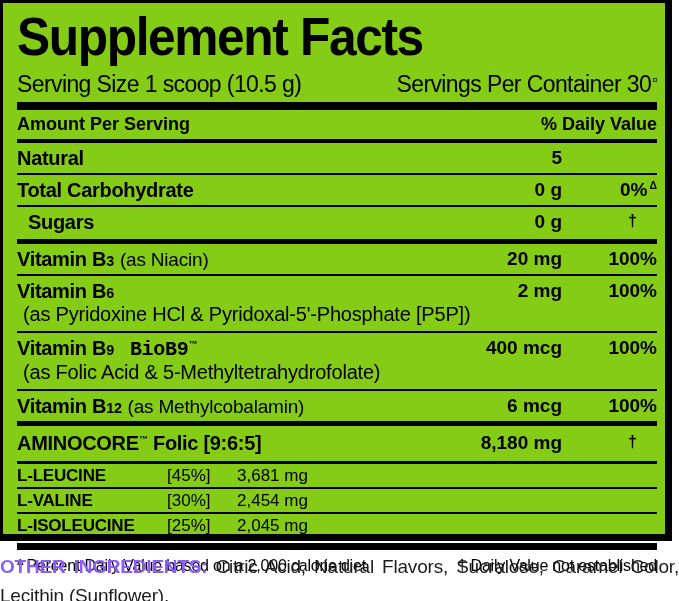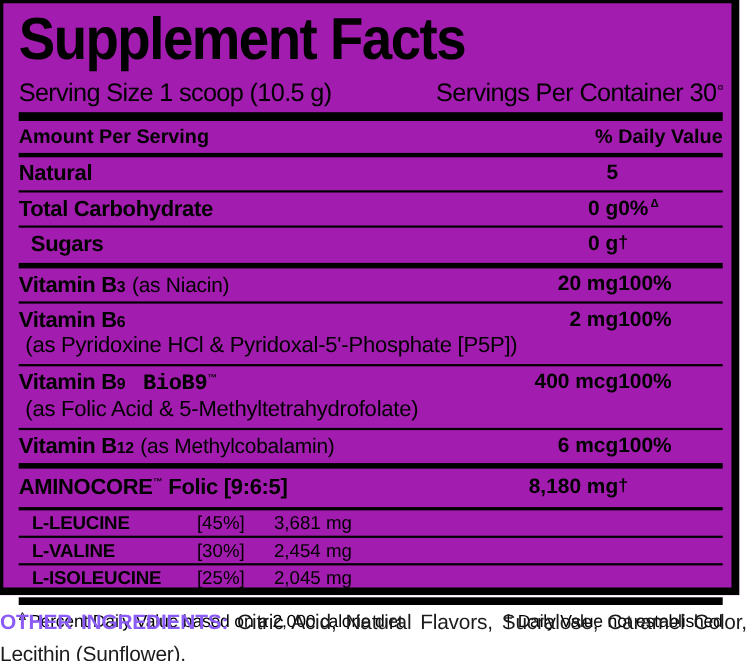--- a/index.html
+++ b/index.html
@@ -4,21 +4,21 @@
 <style>
   * { margin:0; padding:0; box-sizing:border-box; }
   html,body { width:679px; height:601px; background:#fff; }
   body { font-family:"Liberation Sans", sans-serif; color:#000; position:relative; overflow:hidden; }
 
   .panel {
     position:absolute; left:0; top:0;
     width:672px; height:541px;
     border:solid #000; border-width:3px 7px 7px 3px;
     padding:0 8px 0 14px;
-    background:#a21caf;
+    background:#84cc16;
   }
 
   .title {
     margin-top:5px; height:57px;
     font-weight:bold; font-size:54px; line-height:56px;
     letter-spacing:-1.5px; white-space:nowrap;
     transform:scaleX(0.92); transform-origin:left center;
   }
 
   .serving-row {
@@ -37,29 +37,29 @@
     font-weight:bold; font-size:18px; padding:4px 0 4px;text-align:right;
   }
 
   .trow { display:flex; align-items:flex-start; padding:4px 0 3px; }
   .lbl { flex:1; font-weight:bold; font-size:20px; letter-spacing:-0.3px; white-space:nowrap; }
   .lbl .note-inline { font-weight:normal; font-size:19px; margin-left:6px; letter-spacing:-0.2px; }
   .subnum { font-size:72%; font-weight:bold; }
   .bold-suffix { margin-left:16px;font-family:Liberation Mono, monospace; }
   .tm { font-size:45%; vertical-align:super; letter-spacing:0; }
   .amt { width:120px; text-align:right; font-weight:bold; font-size:19px; white-space:nowrap; }
-  .dv  { width:95px;  font-weight:bold; font-size:19px; white-space:nowrap; }
+  .dv  { width:95px;  text-align:right; font-weight:bold; font-size:19px; white-space:nowrap; }
   .dv-dagger { padding-right:20px; }
   .sup-delta { font-size:55%; vertical-align:super; margin-left:2px; }
   .dagger { font-size:85%; vertical-align:25%; font-weight:bold; }
   .indent { padding-left:11px; }
   .note2 { font-weight:normal; font-size:20px; letter-spacing:-0.2px; padding:0 0 5px 6px; margin-top:-3px; white-space:nowrap; }
 
   .brow { display:flex; align-items:baseline; padding:2px 0; font-size:17px; line-height:19px; }
-  .bname { width:150px; margin-left:12px; font-weight:bold; letter-spacing:-0.2px; }
+  .bname { width:150px; margin-left:0; font-weight:bold; letter-spacing:-0.2px; }
   .bpct { width:70px; }
 
   .footnote-row {
     display:flex; justify-content:space-between; align-items:baseline;
     font-size:16px; padding-top:6px; letter-spacing:-0.2px;
   }
   .fn-sup { font-size:62%; vertical-align:super; margin-right:3px; }
 
   .other {
     position:absolute; left:0; top:552px; width:679px;

